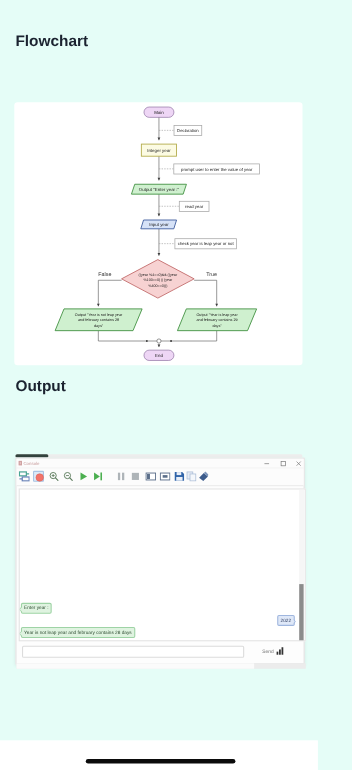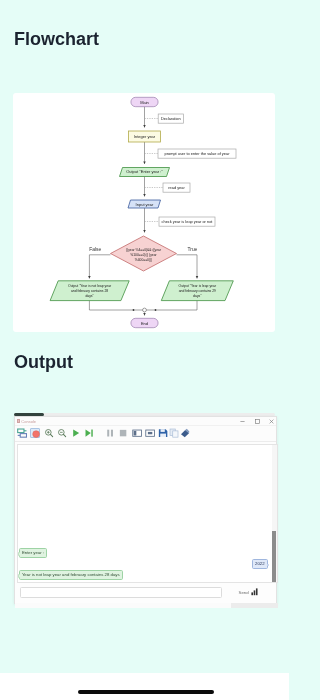--- a/index.html
+++ b/index.html
@@ -1,21 +1,21 @@
 <!DOCTYPE html>
 <html><head>
 <meta charset="utf-8">
 <style>
 *{box-sizing:border-box;margin:0;padding:0;}
 html,body{width:289px;height:700px;}
 body{background:#e5fdf7;font-family:"Liberation Sans",sans-serif;overflow:hidden;}
 .page{width:289px;height:700px;position:relative;background:#e5fdf7;}
-h2.sect{font-size:18px;font-weight:bold;color:#1b2330;}
+h2.sect{font-size:14px;font-weight:bold;color:#1b2330;}
 #t1{position:absolute;left:14px;top:29px;}
-#t2{position:absolute;left:14px;top:352px;}
+#t2{position:absolute;left:14px;top:342px;}
 .fcpanel{position:absolute;left:13px;top:93px;width:262px;height:239px;background:#fff;border-radius:3px;overflow:hidden;}
 svg.fc{position:absolute;left:0;top:0;}
 text.nd{font-family:"Liberation Sans",sans-serif;font-size:4px;fill:#1a1a1a;}
 text.nt{font-family:"Liberation Sans",sans-serif;font-size:3.9px;fill:#1a1a1a;}
 text.br{font-family:"Liberation Sans",sans-serif;font-size:4.9px;fill:#333;}
 text.cd{font-family:"Liberation Sans",sans-serif;font-size:3.3px;fill:#1a1a1a;}
 text.op{font-family:"Liberation Sans",sans-serif;font-size:3.4px;fill:#1a1a1a;}
 
 .topscroll{position:absolute;left:14px;top:413px;width:261px;height:2.6px;background:#ededed;border-radius:2px;}
 .topscroll i{display:block;width:30px;height:2.6px;background:#33433e;border-radius:2px;}

